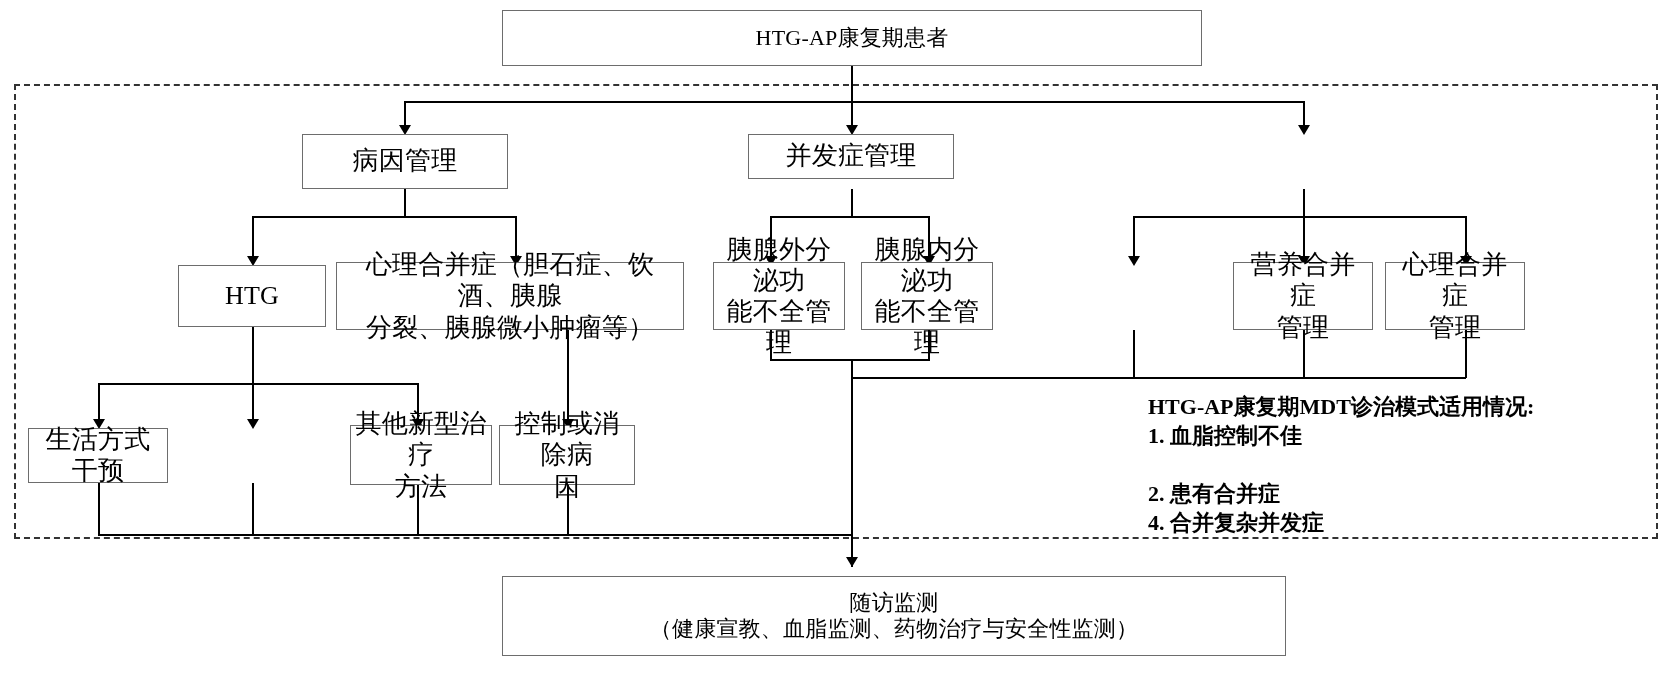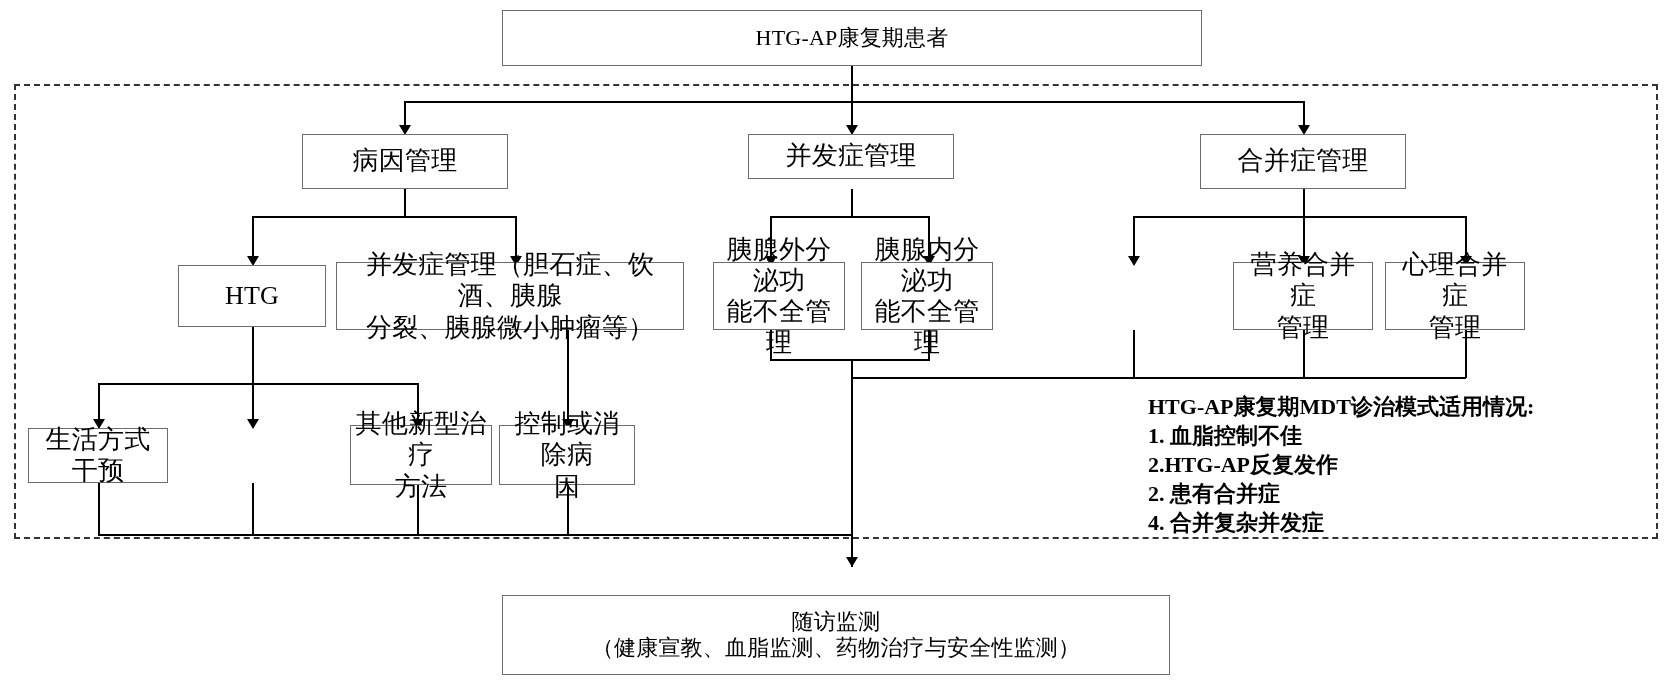--- a/index.html
+++ b/index.html
@@ -90,21 +90,20 @@
   <div class="ln lnh" style="left:404px; top:101px; width:900px; height:1.6px;"></div>
   <div class="ln lnv" style="left:404px; top:101px; width:1.6px; height:28px;"></div>
   <div class="arrow" style="left:399px; top:125px;"></div>
   <div class="ln lnv" style="left:851px; top:101px; width:1.6px; height:28px;"></div>
   <div class="arrow" style="left:846px; top:125px;"></div>
   <div class="ln lnv" style="left:1303px; top:101px; width:1.6px; height:28px;"></div>
   <div class="arrow" style="left:1298px; top:125px;"></div>
 
   <div class="node" style="left:302px; top:134px; width:206px; height:55px;">病因管理</div>
   <div class="node" style="left:748px; top:134px; width:206px; height:45px;">并发症管理</div>
-  <div class="node" style="left:1200px; top:134px; width:206px; height:55px;">合并症管理</div>
 
   <div class="ln lnv" style="left:404px; top:189px; width:1.6px; height:28px;"></div>
   <div class="ln lnh" style="left:252px; top:216px; width:264px; height:1.6px;"></div>
   <div class="ln lnv" style="left:252px; top:216px; width:1.6px; height:44px;"></div>
   <div class="arrow" style="left:247px; top:256px;"></div>
   <div class="ln lnv" style="left:515px; top:216px; width:1.6px; height:44px;"></div>
   <div class="arrow" style="left:510px; top:256px;"></div>
 
   <div class="ln lnv" style="left:851px; top:189px; width:1.6px; height:28px;"></div>
   <div class="ln lnh" style="left:770px; top:216px; width:160px; height:1.6px;"></div>
@@ -116,21 +115,21 @@
   <div class="ln lnv" style="left:1303px; top:189px; width:1.6px; height:28px;"></div>
   <div class="ln lnh" style="left:1133px; top:216px; width:333px; height:1.6px;"></div>
   <div class="ln lnv" style="left:1133px; top:216px; width:1.6px; height:44px;"></div>
   <div class="arrow" style="left:1128px; top:256px;"></div>
   <div class="ln lnv" style="left:1303px; top:216px; width:1.6px; height:44px;"></div>
   <div class="arrow" style="left:1298px; top:256px;"></div>
   <div class="ln lnv" style="left:1465px; top:216px; width:1.6px; height:44px;"></div>
   <div class="arrow" style="left:1460px; top:256px;"></div>
 
   <div class="node" style="left:178px; top:265px; width:148px; height:62px;">HTG</div>
-  <div class="node two-line" style="left:336px; top:262px; width:348px; height:68px;">并发症管理（胆石症、饮酒、胰腺
+  <div class="node two-line" style="left:336px; top:262px; width:348px; height:68px;">心理合并症（胆石症、饮酒、胰腺
 分裂、胰腺微小肿瘤等）</div>
   <div class="node two-line" style="left:713px; top:262px; width:132px; height:68px;">胰腺外分泌功
 能不全管理</div>
   <div class="node two-line" style="left:861px; top:262px; width:132px; height:68px;">胰腺内分泌功
 能不全管理</div>
   <div class="node two-line" style="left:1233px; top:262px; width:140px; height:68px;">营养合并症
 管理</div>
   <div class="node two-line" style="left:1385px; top:262px; width:140px; height:68px;">心理合并症
 管理</div>
 
@@ -165,20 +164,19 @@
   <div class="ln lnv" style="left:1133px; top:330px; width:1.6px; height:48px;"></div>
   <div class="ln lnv" style="left:1303px; top:330px; width:1.6px; height:48px;"></div>
   <div class="ln lnv" style="left:1465px; top:330px; width:1.6px; height:48px;"></div>
   <div class="ln lnh" style="left:851px; top:377px; width:615px; height:1.6px;"></div>
 
   <div class="ln lnv" style="left:851px; top:359px; width:1.6px; height:208px;"></div>
   <div class="arrow" style="left:846px; top:557px;"></div>
 
   <div class="note" style="left:1148px; top:392px;">HTG-AP康复期MDT诊治模式适用情况:</div>
   <div class="note" style="left:1148px; top:421px;">1. 血脂控制不佳</div>
-  <div class="note" style="left:1148px; top:450px;">2.HTG-AP反复发作</div>
   <div class="note" style="left:1148px; top:479px;">2. 患有合并症</div>
   <div class="note" style="left:1148px; top:508px;">4. 合并复杂并发症</div>
 
-  <div class="node two-line" style="left:502px; top:595px; width:668px; height:80px; font-size:22px;">随访监测
+  <div class="node two-line" style="left:502px; top:576px; width:784px; height:80px; font-size:22px;">随访监测
 （健康宣教、血脂监测、药物治疗与安全性监测）</div>
 
 </div>
 
 </body></html>

